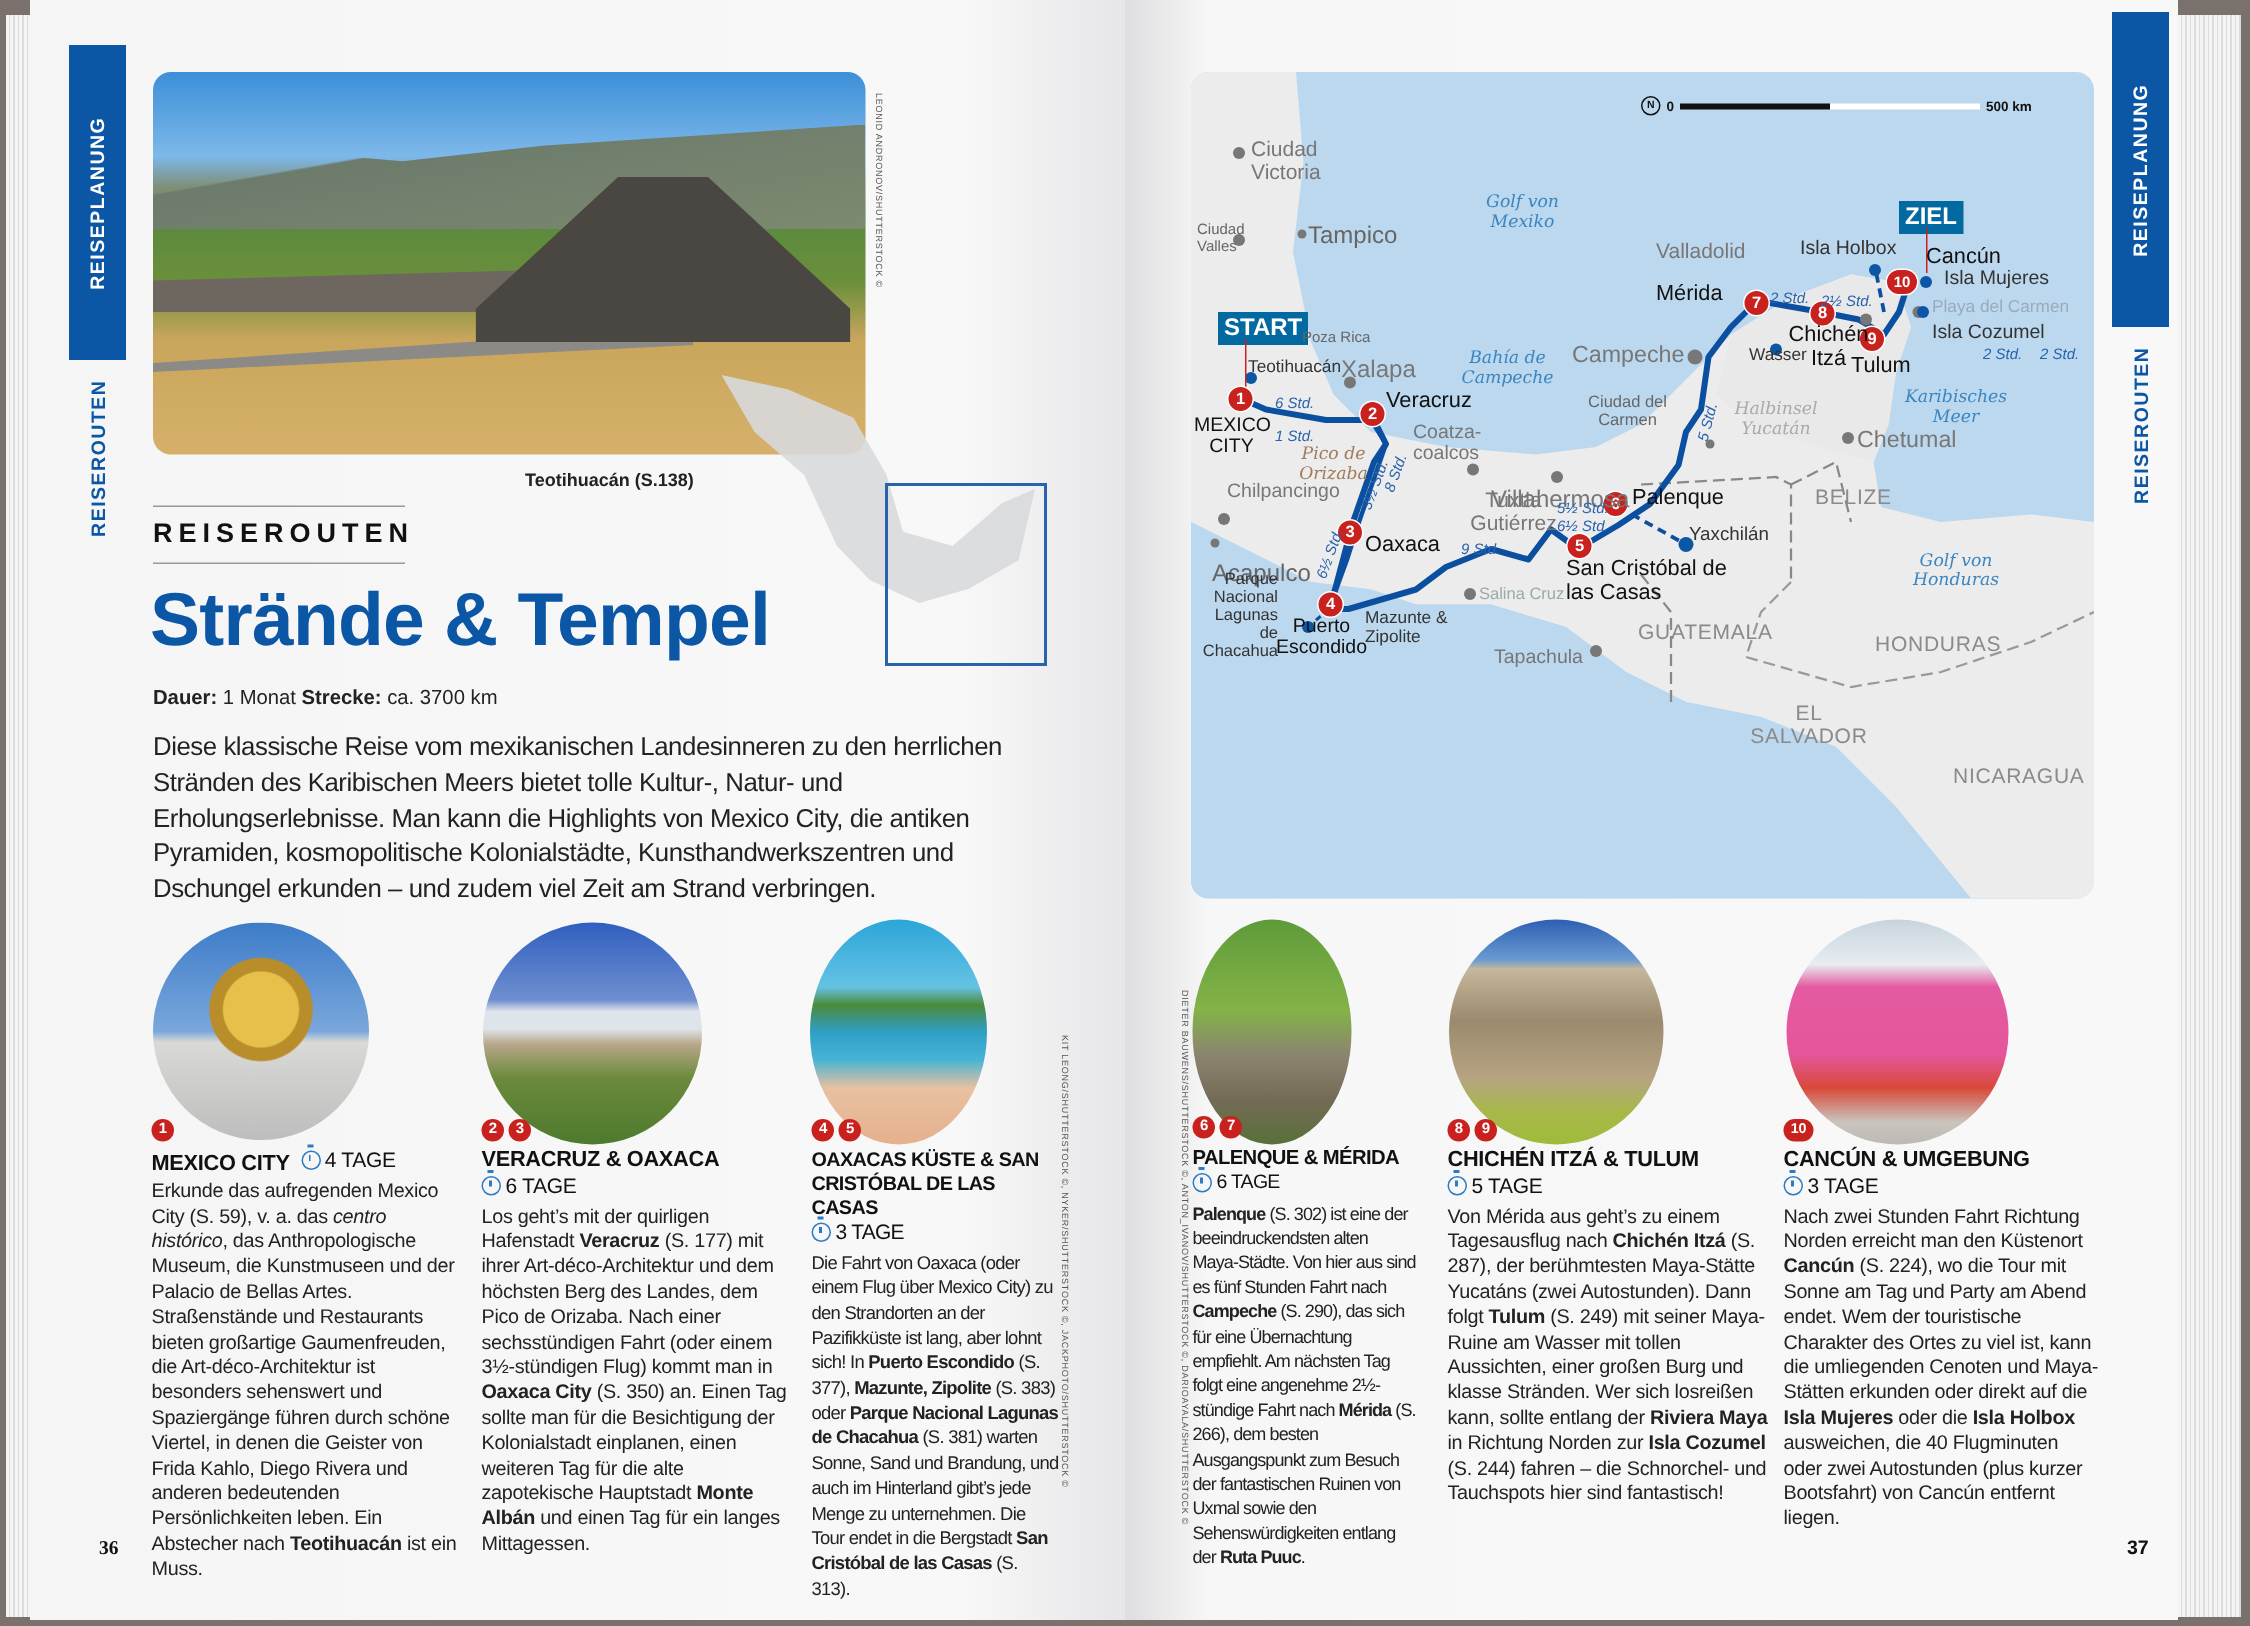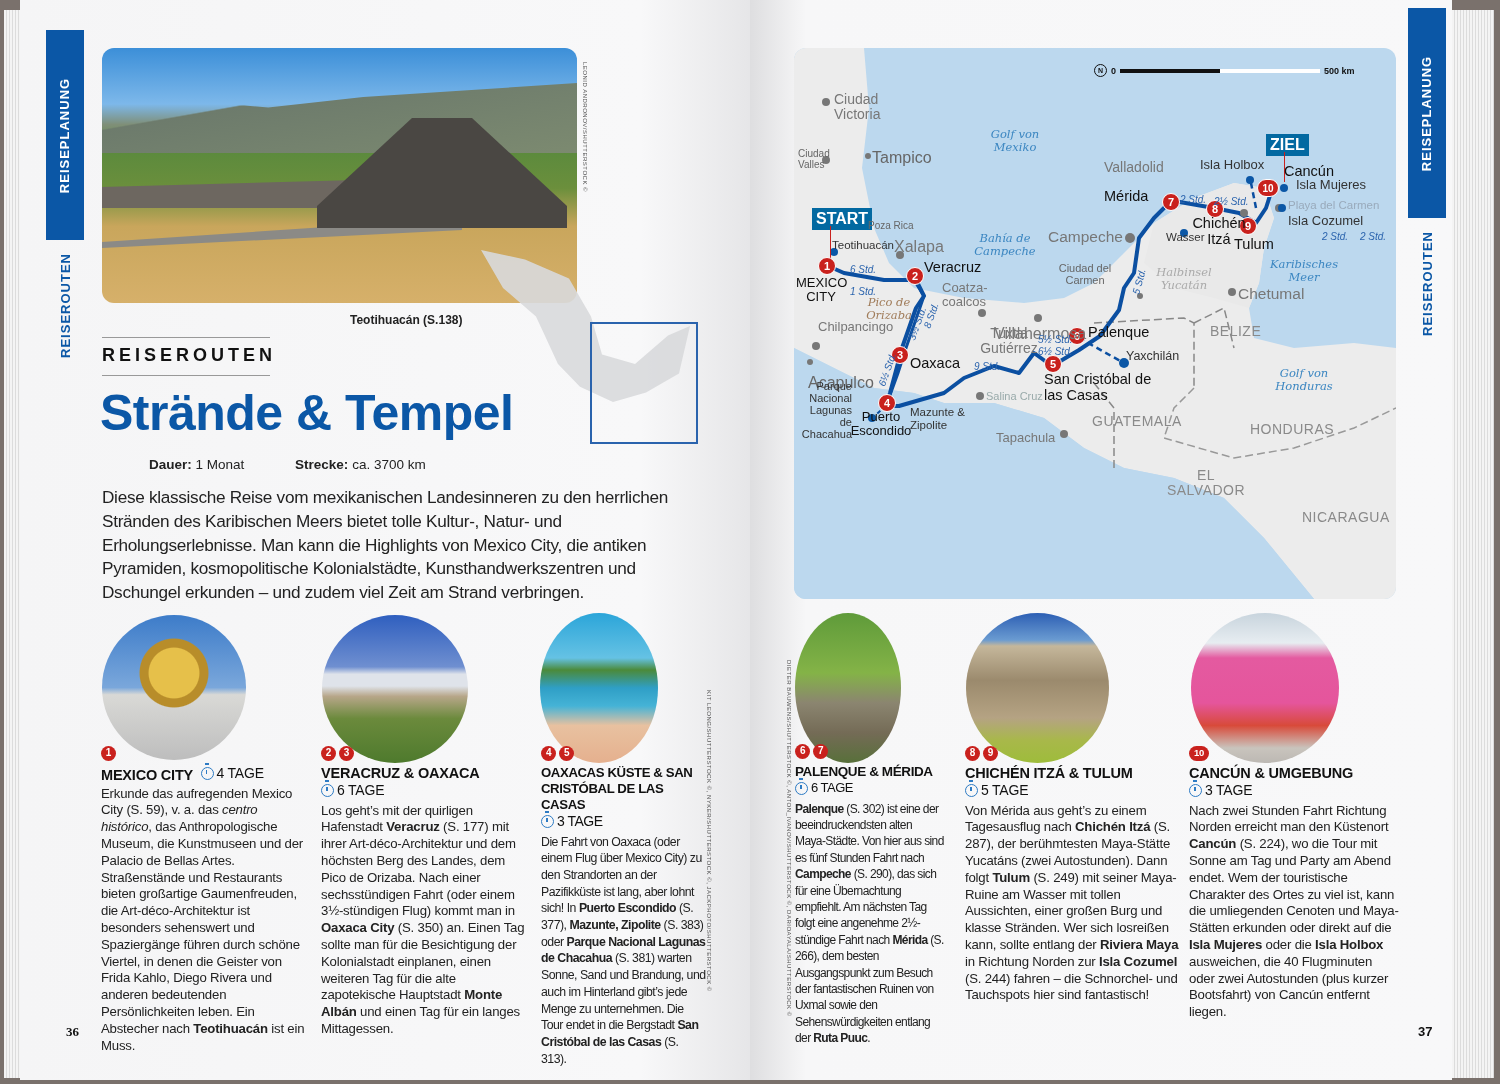--- a/index.html
+++ b/index.html
@@ -36,21 +36,21 @@
   .caption { position: absolute; left: 350px; top: 313px; font-size: 12px; font-weight: bold; color: #222; }
 
   .mexico-silhouette { position: absolute; left: 470px; top: 250px; width: 220px; height: 190px; background: #d8d9dc;
     clip-path: polygon(5% 0, 25% 5%, 45% 15%, 55% 35%, 60% 55%, 75% 60%, 90% 45%, 100% 40%, 95% 65%, 80% 75%, 65% 80%, 50% 72%, 40% 60%, 30% 35%, 15% 20%); opacity: 0.9; }
   .inset-frame { position: absolute; left: 590px; top: 322px; width: 108px; height: 122px; border: 2px solid #2a63ad; }
 
   .rule { position: absolute; left: 102px; width: 168px; height: 1px; background: #999; }
   .section-label { position: absolute; left: 102px; top: 345px; font-size: 18px; font-weight: bold; letter-spacing: 4px; color: #111; }
   .title { position: absolute; left: 100px; top: 384px; font-size: 50px; font-weight: bold; color: #0b57a6; letter-spacing: -0.5px; }
   .meta { position: absolute; left: 102px; top: 457px; font-size: 13.5px; color: #222; }
-  .meta b { font-weight: bold; margin-left: 47px; }
+  .meta b { font-weight: bold; }
   .intro { position: absolute; left: 102px; top: 486px; width: 600px; font-size: 17.2px; line-height: 23.8px; color: #222; letter-spacing: -0.3px; }
 
   .circle { position: absolute; border-radius: 50%; overflow: hidden; }
   .c1 { left: 102px; top: 615px; width: 144px; height: 145px; background: radial-gradient(circle at 50% 40%, #e6c04a 0 22%, #b88d2a 23% 30%, transparent 31%), linear-gradient(180deg, #3d7cc9 0%, #7aa7db 50%, #d9d9d6 55%, #bdbdbd 100%); }
   .c2 { left: 322px; top: 615px; width: 146px; height: 148px; background: linear-gradient(180deg, #2f5fbf 0%, #6f8fd0 35%, #dfe3ea 40%, #dfe3ea 48%, #b7a689 55%, #6b8a3c 70%, #4e7a2d 100%); }
   .c3 { left: 540px; top: 613px; width: 118px; height: 150px; background: linear-gradient(180deg, #2ba5d9 0%, #65c2e4 30%, #4b8a3a 38%, #2f9fc6 50%, #45b3d6 62%, #e8c1a0 75%, #e5b08e 100%); }
   .c6 { left: 795px; top: 613px; width: 106px; height: 150px; background: linear-gradient(180deg, #5f9b3a 0%, #84b347 40%, #8b8570 60%, #746b56 80%, #58703a 100%); }
   .c8 { left: 966px; top: 613px; width: 143px; height: 150px; background: linear-gradient(180deg, #2d5fb4 0%, #6a9bd1 18%, #c5b79b 22%, #9b8a6d 45%, #b5a383 70%, #a8b84a 85%, #9ebc3b 100%); }
   .c10 { left: 1191px; top: 613px; width: 148px; height: 150px; background: linear-gradient(180deg, #c8d4dd 0%, #e7edf1 20%, #e45aa0 30%, #e5559c 60%, #d84a3a 75%, #c9c4bd 90%, #bcb8b3 100%); }
 

